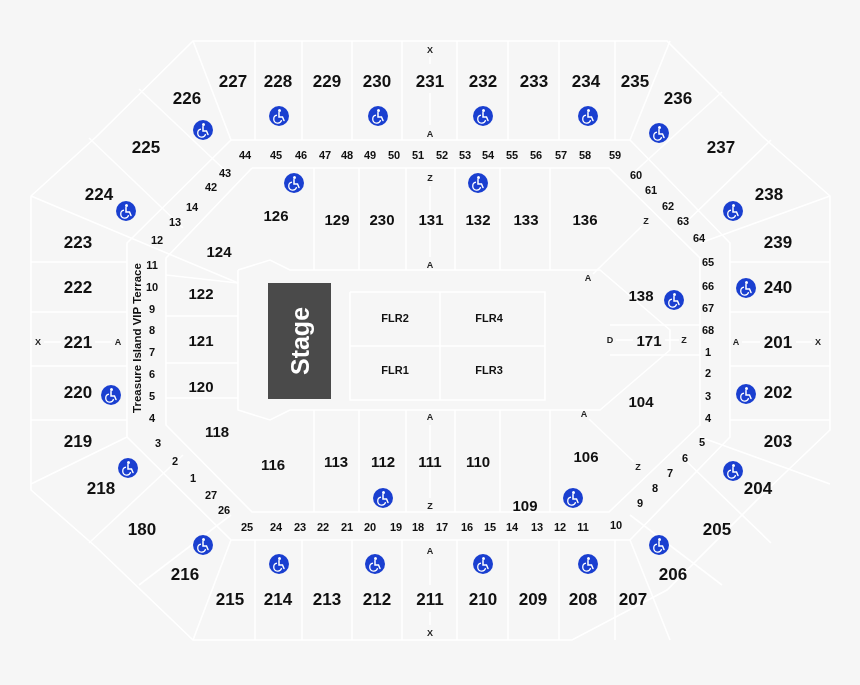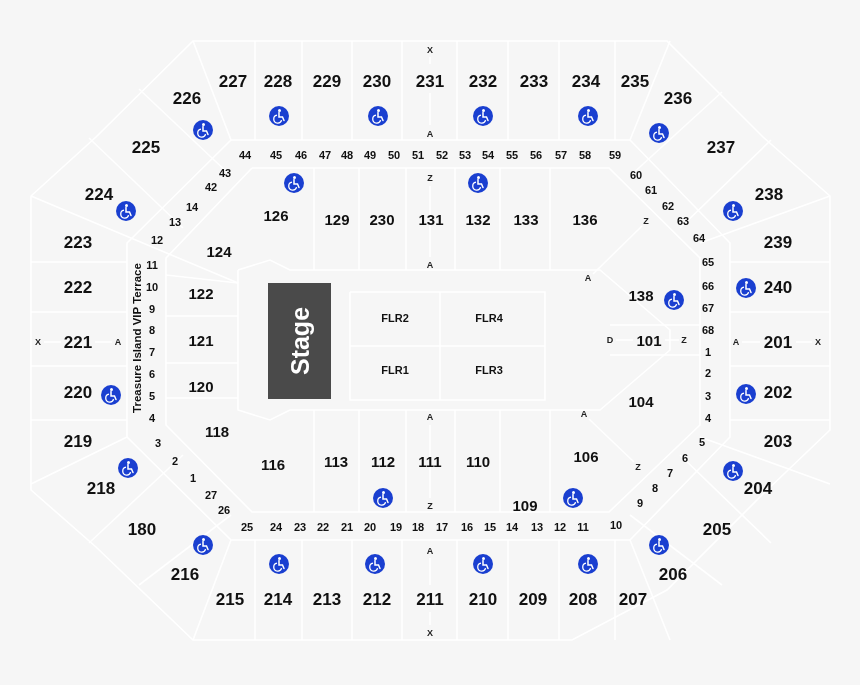--- a/index.html
+++ b/index.html
@@ -167,21 +167,21 @@
       <div class="lbl md" style="left: 382px; top: 219px;">230</div>
       <div class="lbl md" style="left: 431px; top: 219px;">131</div>
       <div class="lbl md" style="left: 478px; top: 219px;">132</div>
       <div class="lbl md" style="left: 526px; top: 219px;">133</div>
       <div class="lbl md" style="left: 585px; top: 219px;">136</div>
       <div class="lbl md" style="left: 219px; top: 251px;">124</div>
       <div class="lbl md" style="left: 641px; top: 287px; margin-top: 8px;">138</div>
       <div class="lbl md" style="left: 201px; top: 293px;">122</div>
       <div class="lbl md" style="left: 201px; top: 340px;">121</div>
       <div class="lbl md" style="left: 201px; top: 386px;">120</div>
-      <div class="lbl md" style="left: 649px; top: 340px;">101</div>
+      <div class="lbl md" style="left: 649px; top: 340px;">171</div>
       <div class="lbl md" style="left: 641px; top: 401px;">104</div>
       <div class="lbl md" style="left: 217px; top: 431px;">118</div>
       <div class="lbl md" style="left: 273px; top: 464px;">116</div>
       <div class="lbl md" style="left: 336px; top: 461px;">113</div>
       <div class="lbl md" style="left: 383px; top: 461px;">112</div>
       <div class="lbl md" style="left: 430px; top: 461px;">111</div>
       <div class="lbl md" style="left: 478px; top: 461px;">110</div>
       <div class="lbl md" style="left: 525px; top: 461px; margin-top: 44px;">109</div>
       <div class="lbl md" style="left: 586px; top: 456px;">106</div>
       <div class="lbl sm" style="left: 245px; top: 155px;">44</div>

